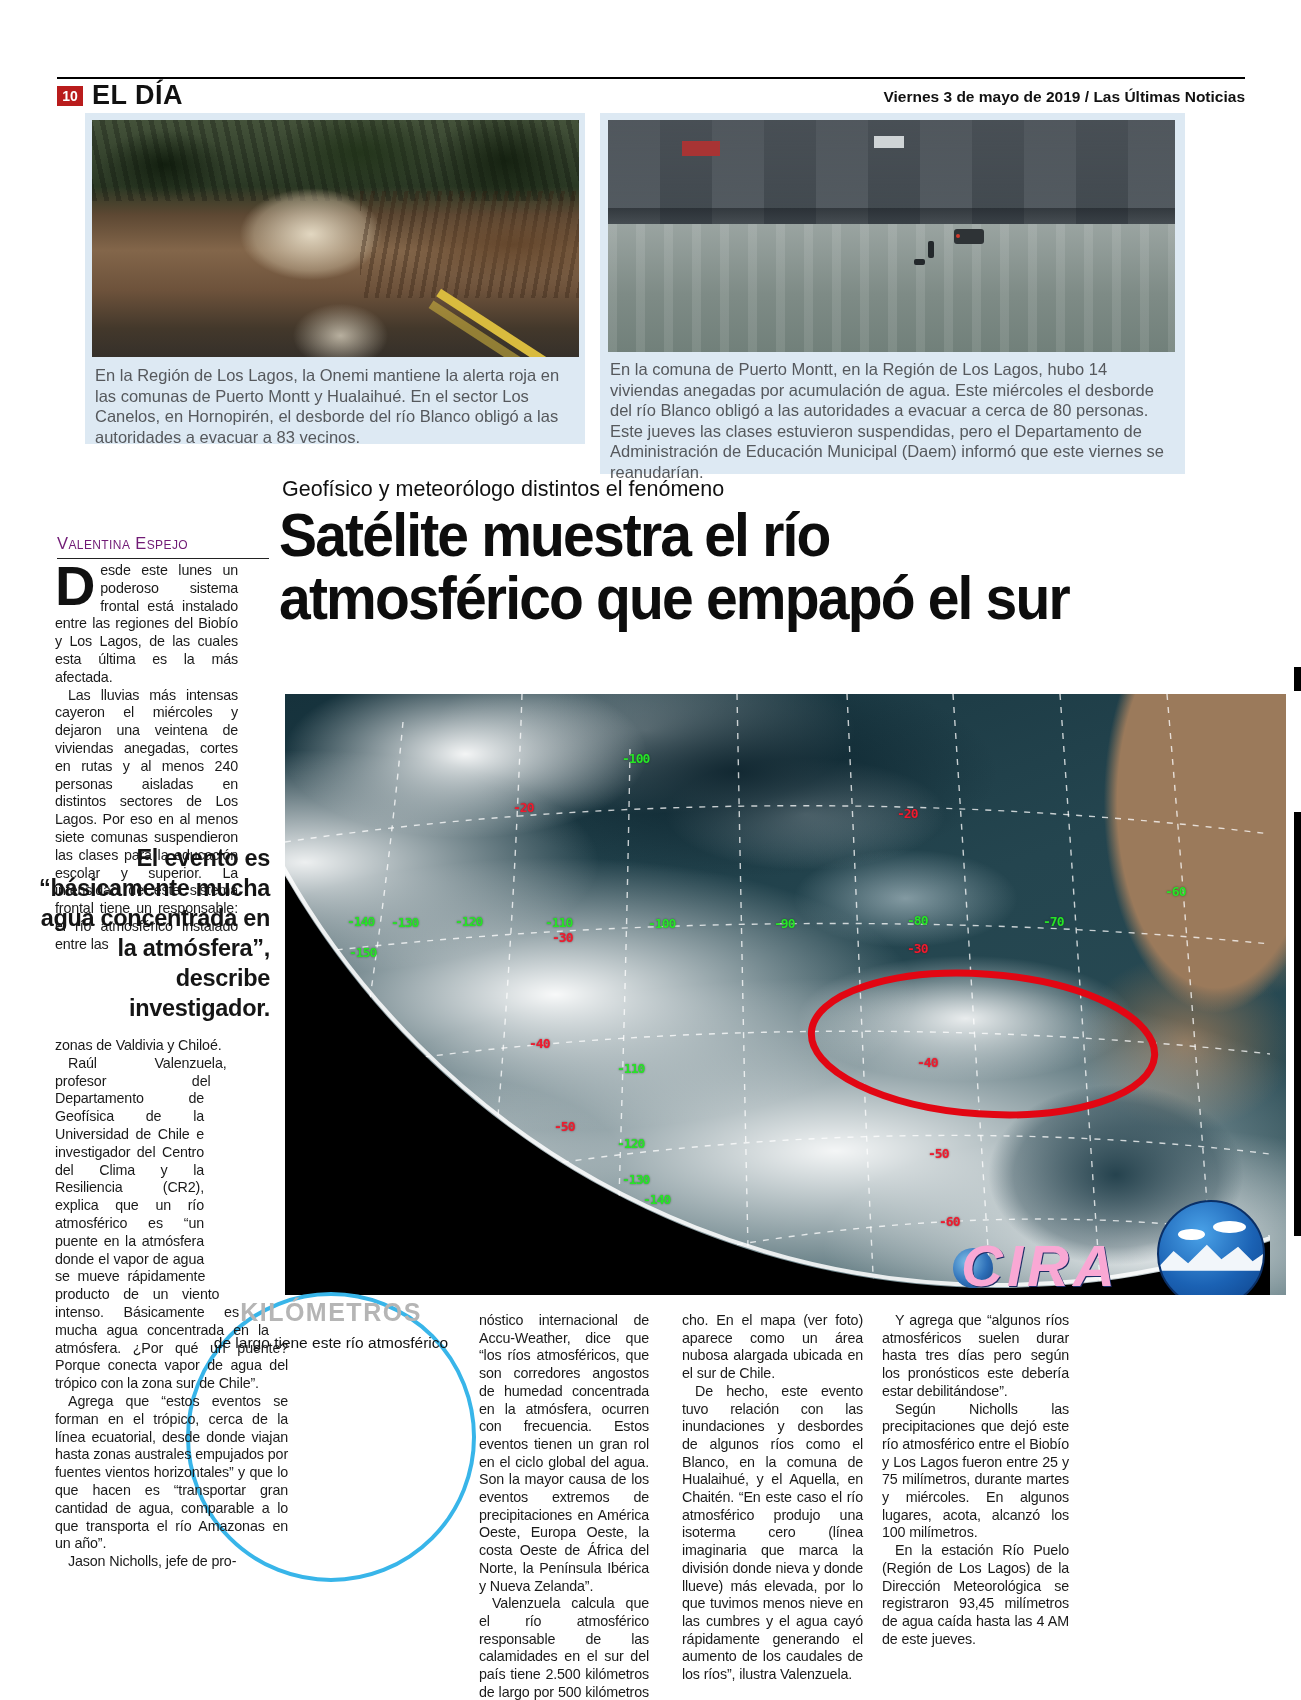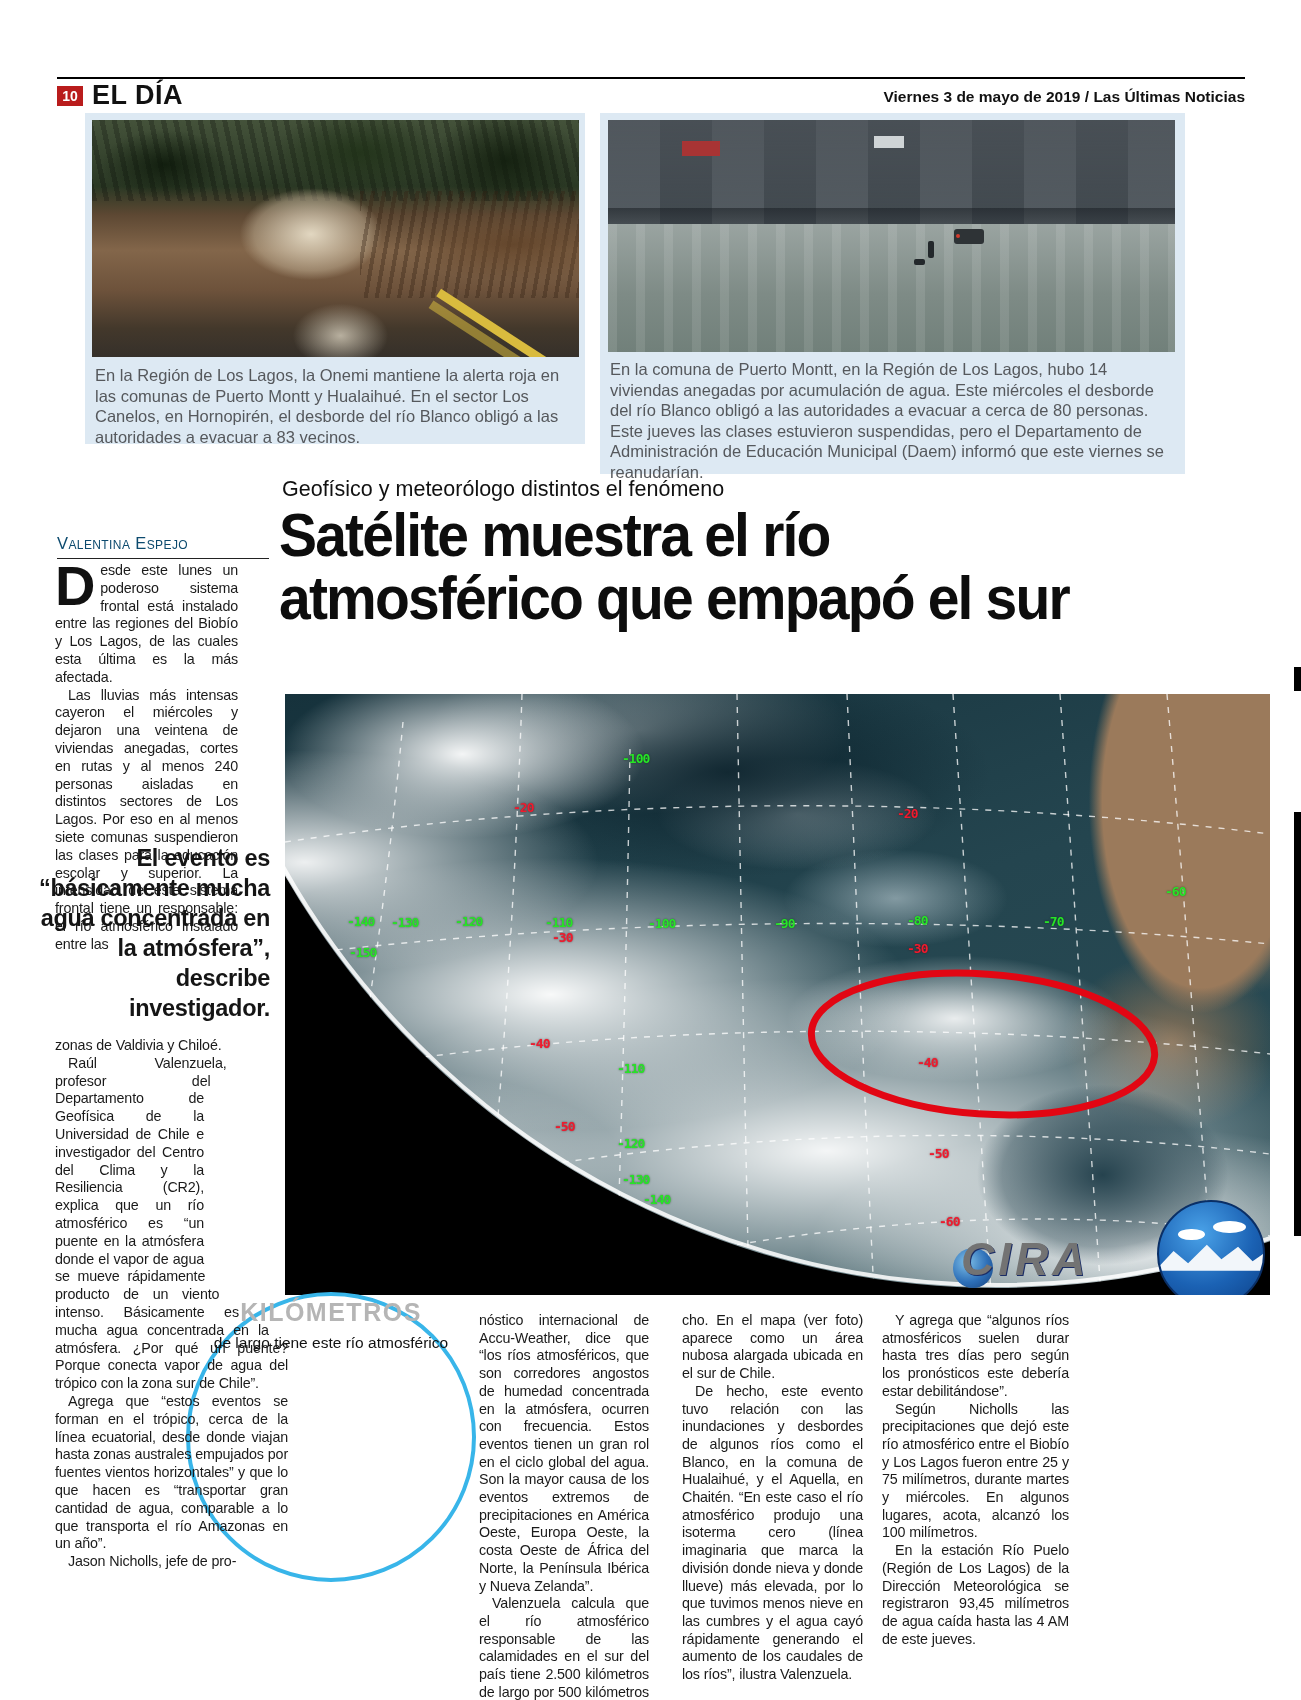--- a/index.html
+++ b/index.html
@@ -48,21 +48,21 @@
   .pr-water{position:absolute;left:0;top:45%;width:100%;height:55%;
      background:repeating-linear-gradient(90deg,rgba(255,255,255,.10) 0 9px,transparent 9px 28px),
                 linear-gradient(180deg,#9aa4a1,#7e8b86 55%,#71807a);}
   .pr-car{position:absolute;left:61%;top:47%;width:30px;height:15px;background:#2e3336;border-radius:3px;}
   .pr-car:after{content:"";position:absolute;left:2px;top:5px;width:4px;height:4px;background:#d23c2e;border-radius:50%;}
   .pr-person{position:absolute;left:56.5%;top:52%;width:6px;height:17px;background:#23282b;border-radius:2px;}
   .pr-dog{position:absolute;left:54%;top:60%;width:11px;height:6px;background:#23282b;border-radius:2px;}
 
   
   .byline{position:absolute;left:57px;top:534px;width:212px;border-bottom:1.5px solid #222;padding-bottom:5px;
-          font-variant:small-caps;font-size:16.5px;letter-spacing:.4px;color:#0c4a6e;}
+          font-variant:small-caps;font-size:16.5px;letter-spacing:.4px;color:#701a75;}
   .leadcol{position:absolute;left:55px;top:562px;width:183px;font-size:14.3px;line-height:17.8px;text-align:justify;letter-spacing:-.15px;}
   .leadcol p,.contcol p,.bcol p{margin:0;}
   .indent{text-indent:13px;}
   .dropcap{float:left;font-size:56px;line-height:44px;font-weight:800;padding:2px 5px 0 0;color:#111;}
 
   
   .kicker{position:absolute;left:282px;top:477px;font-size:21.5px;color:#111;}
   .headline{position:absolute;left:279px;top:503px;width:1000px;margin:0;font-size:62px;line-height:63px;
             font-weight:800;letter-spacing:-2px;color:#0d0d0d;transform:scaleX(.92);transform-origin:left top;}
 
@@ -70,21 +70,21 @@
   .pullquote{position:absolute;left:36px;top:843px;width:234px;text-align:right;
              font-size:23.5px;line-height:30px;font-weight:800;letter-spacing:-.3px;color:#151515;}
 
   
   .contcol{position:absolute;left:55px;top:1037px;width:233px;font-size:14.3px;line-height:17.8px;
            text-align:justify;letter-spacing:-.15px;z-index:2;}
   .wrap-spacer{float:right;width:84px;height:292px;margin-top:255px;
                shape-outside:circle(152px at 127px 146px);}
 
   
-  .satellite{position:absolute;left:285px;top:694px;width:985px;height:601px;background:#000;overflow:hidden;}
+  .satellite{position:absolute;left:285px;top:694px;width:985px;height:601px;background:#000;overflow:hidden;padding-left:16px;}
   .sat-earth{position:absolute;left:0;top:0;width:100%;height:100%;
     background:
       radial-gradient(260px 120px at 18% 10%,rgba(255,255,255,.95),rgba(255,255,255,0) 70%),
       radial-gradient(420px 160px at 2% 28%,rgba(255,255,255,.92),transparent 70%),
       radial-gradient(350px 140px at 45% 13%,rgba(8,30,40,.85),transparent 75%),
       radial-gradient(300px 120px at 36% 6%,rgba(255,255,255,.5),transparent 70%),
       radial-gradient(200px 80px at 52% 20%,rgba(240,246,250,.45),transparent 70%),
       radial-gradient(500px 190px at 27% 50%,rgba(255,255,255,.97),rgba(255,255,255,0) 72%),
       radial-gradient(240px 90px at 68% 54%,rgba(255,255,255,.88),transparent 70%),
       radial-gradient(160px 70px at 62% 34%,rgba(225,238,244,.5),transparent 70%),
@@ -97,22 +97,22 @@
       radial-gradient(160px 130px at 90% 58%,rgba(152,120,88,.85),transparent 68%),
       radial-gradient(120px 90px at 96% 40%,rgba(160,128,96,.8),transparent 70%),
       linear-gradient(160deg,#16323c,#24454f 45%,#2b4e57);}
   .sat-overlay{position:absolute;left:0;top:0;}
   .sat-label{position:absolute;font-family:"DejaVu Sans Mono",monospace;font-size:13px;font-weight:bold;letter-spacing:-1px;}
   .sat-label.green{color:#27e427;text-shadow:0 0 2px rgba(0,40,0,.6);}
   .sat-label.red{color:#f01a2e;text-shadow:0 0 2px rgba(60,0,0,.6);}
   .sat-caption{position:absolute;left:35px;top:498px;width:195px;color:#fff;font-size:16.5px;line-height:20px;font-weight:bold;}
   .cira-globe{position:absolute;left:668px;top:554px;width:40px;height:40px;border-radius:50%;
       background:radial-gradient(circle at 35% 35%,#7fc0e8,#2d6fb8 55%,#153f7a);}
-  .cira-text{position:absolute;left:676px;top:538px;font-size:46px;font-weight:900;font-style:italic;
-      color:#737373;letter-spacing:4px;text-shadow:1px 1px 0 #1b2d66;}
+  .cira-text{position:absolute;left:676px;top:538px;font-size:58px;font-weight:900;font-style:italic;
+      color:#f9a8d4;letter-spacing:4px;text-shadow:1px 1px 0 #1b2d66;}
   .cira-badge{position:absolute;left:872px;top:506px;width:104px;height:104px;border-radius:50%;overflow:hidden;
       background:radial-gradient(circle at 40% 30%,#4aa2e8,#1b62b4 55%,#0c3f86);border:2px solid #0a2f66;}
   .badge-mtn{position:absolute;left:0;top:0;width:100%;height:100%;background:#f2f6fa;
       clip-path:polygon(0 62%,14% 47%,28% 59%,46% 41%,60% 55%,76% 43%,90% 57%,100% 50%,100% 66%,0 66%);}
   .badge-cloud1{position:absolute;left:18%;top:26%;width:26%;height:11%;background:#fff;border-radius:50%;}
   .badge-cloud2{position:absolute;left:52%;top:18%;width:32%;height:12%;background:#fff;border-radius:50%;}
 
   
   .ring{position:absolute;left:186px;top:1292px;width:290px;height:290px;border:4px solid #38b5e9;border-radius:50%;
         background:#fff;z-index:1;text-align:center;box-sizing:border-box;}

